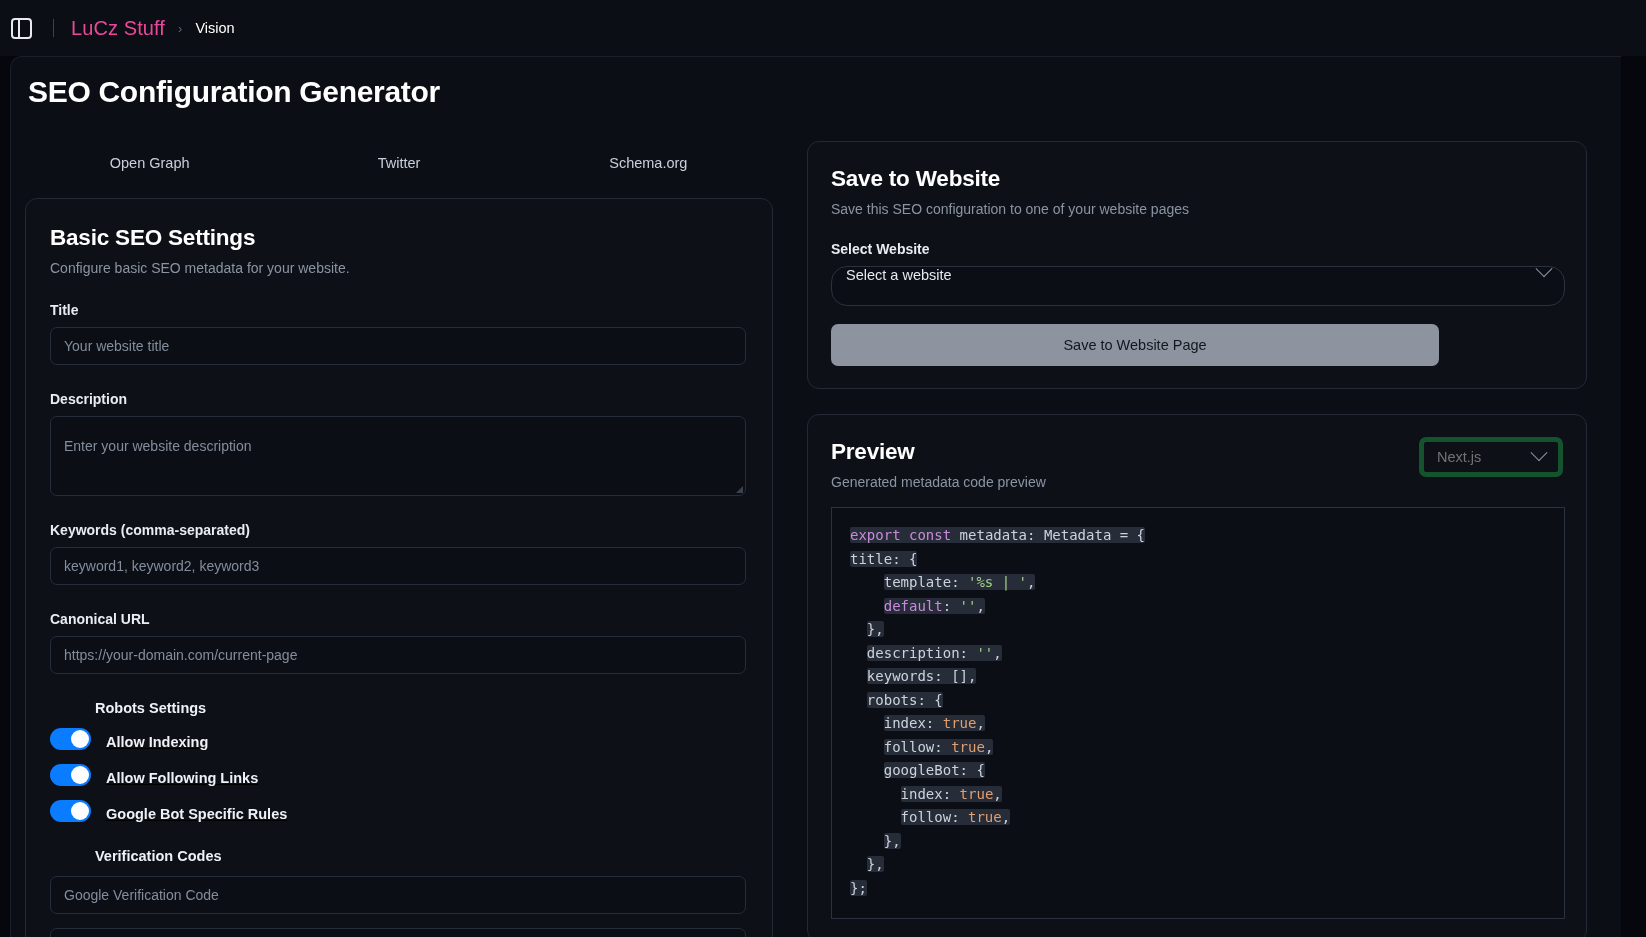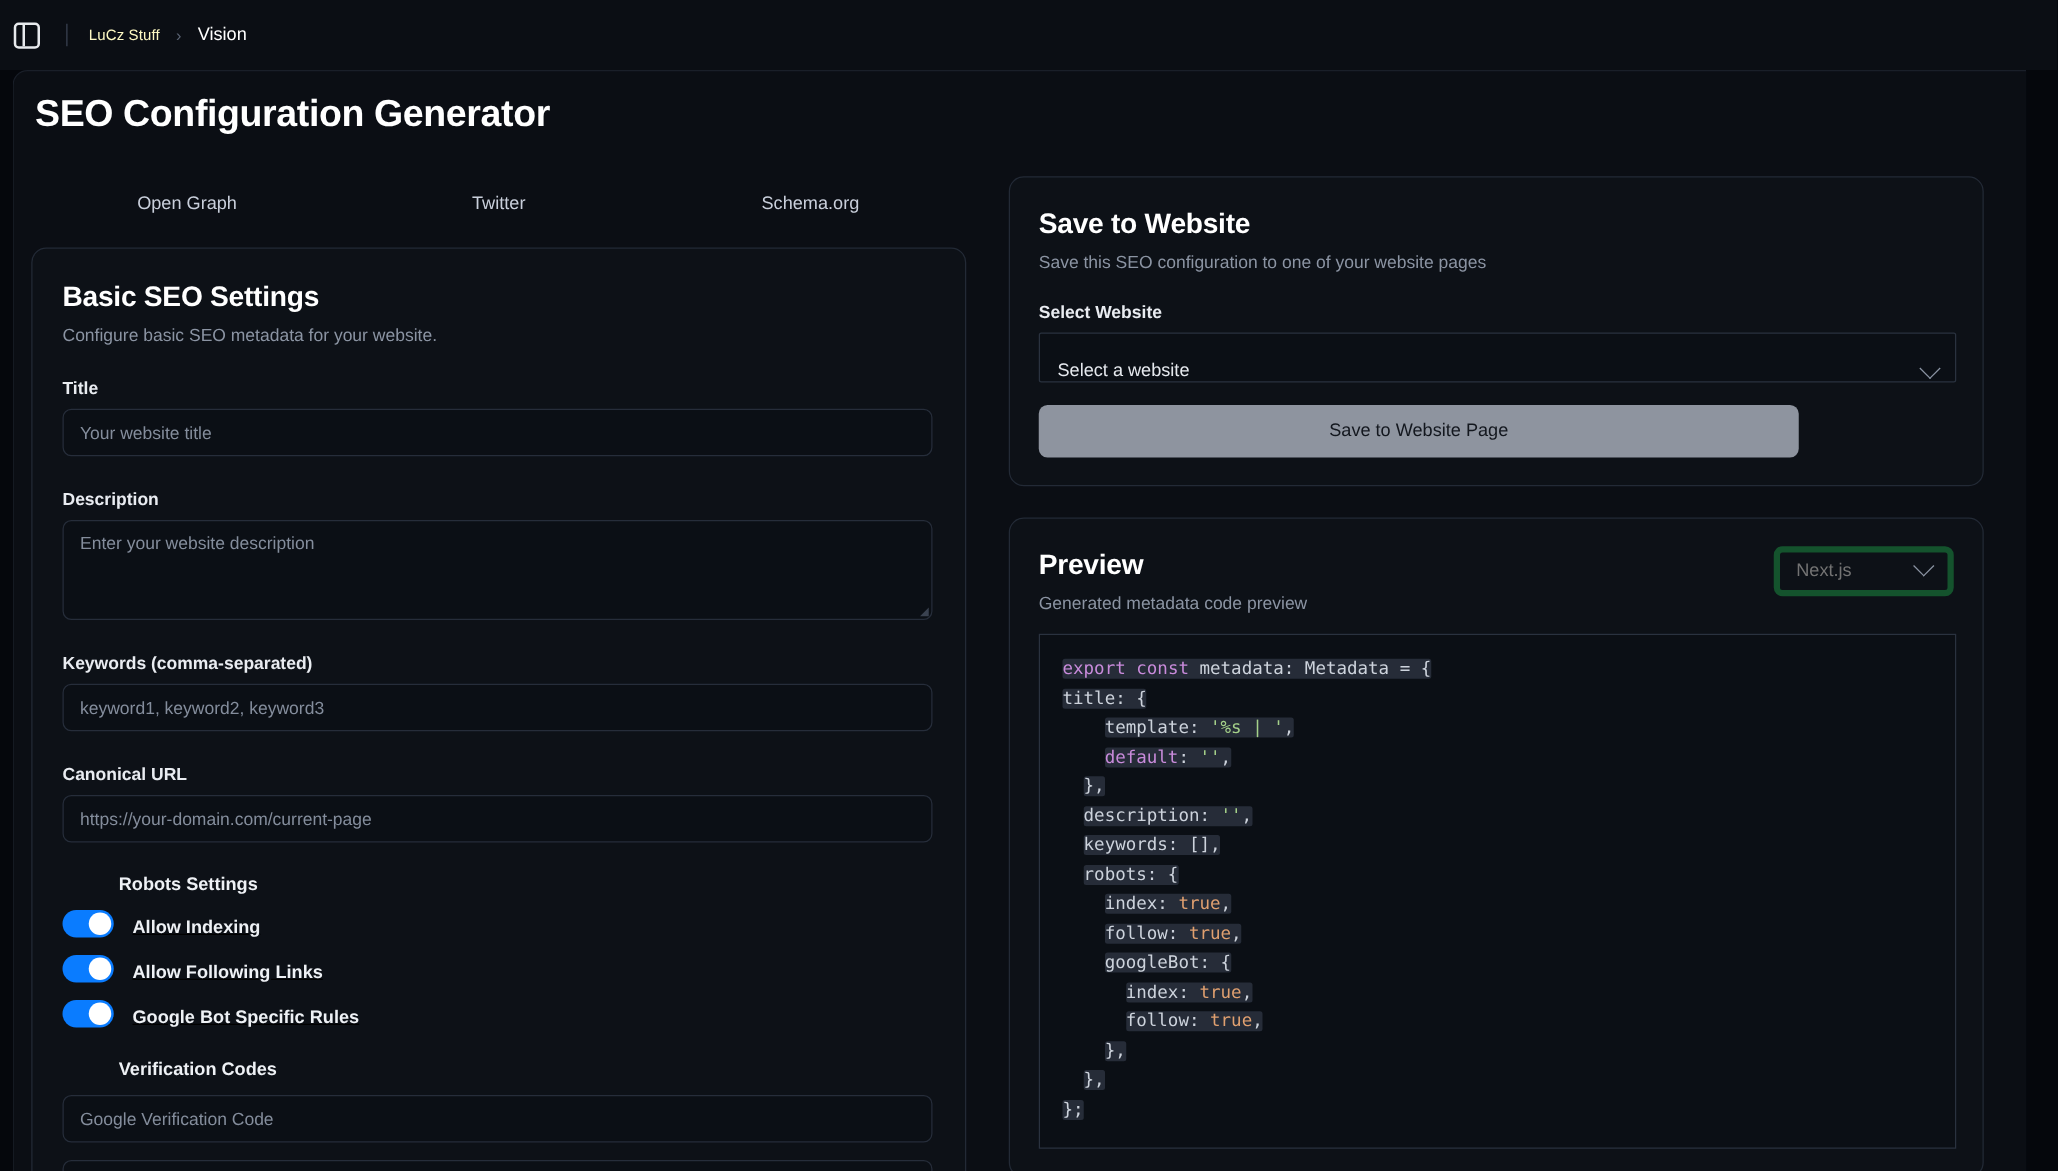--- a/index.html
+++ b/index.html
@@ -35,21 +35,21 @@
     position: absolute;
     left: 5px; top: 0; bottom: 0;
     width: 2px; background: #e8eaed;
   }
   .topbar-sep {
     width: 1px; height: 18px;
     background: #3b4252;
     margin: 0 17px 0 21px;
   }
   .crumb {
-    font-size: 12px; color: #fef9c3; letter-spacing: .1px;
+    font-size: 20px; color: #ec4899; letter-spacing: .1px;
   }
   .crumb-sep {
     font-size: 13px; color: #5b6474; margin: 0 13px;
   }
   .crumb-active { font-size: 14.5px; color: #ffffff; }
 
   
   .page {
     position: absolute;
     top: 56px; left: 10px;
@@ -121,21 +121,21 @@
     border-radius: 7px;
     display: flex; align-items: center;
     padding: 0 13px;
     font-size: 14px; color: #848d9c;
   }
   .textarea {
     width: 696px; height: 80px;
     background: #0b0f15;
     border: 1px solid #262d3a;
     border-radius: 7px;
-    padding: 9px 13px;
+    padding: 21px 13px;
     font-size: 14px; color: #848d9c;
     position: relative;
   }
   .textarea::after {
     content: "";
     position: absolute; right: 2px; bottom: 2px;
     width: 0; height: 0;
     border-left: 7px solid transparent;
     border-bottom: 7px solid #3a4250;
   }
@@ -186,22 +186,22 @@
     font-size: 22.5px; font-weight: bold; color: #ffffff;
     letter-spacing: -.2px;
   }
   .rcard-sub {
     margin-top: 9px; font-size: 14px; color: #8b94a3;
   }
   .select {
     width: 734px; height: 40px;
     background: #0b0f15;
     border: 1px solid #2a323f;
-    border-radius: 2px;
-    display: flex; align-items: flex-end; justify-content: space-between;
+    border-radius: 16px;
+    display: flex; align-items: flex-start; justify-content: space-between;
     padding: 0 14px;
     font-size: 14.5px; color: #e6e9ee;
     cursor: pointer;
   }
   .chev {
     width: 12px; height: 12px;
     border-right: 1.6px solid #8b94a3;
     border-bottom: 1.6px solid #8b94a3;
     transform: rotate(45deg) translate(-3px,-3px);
   }

